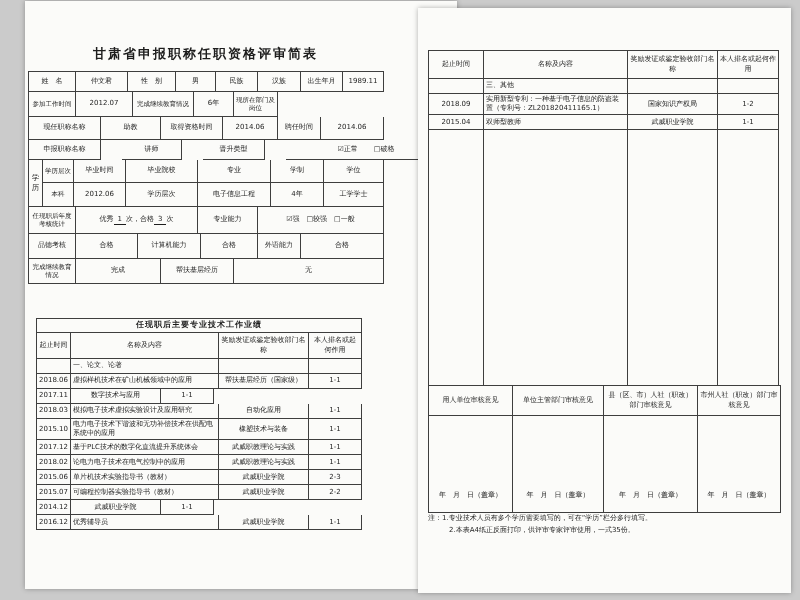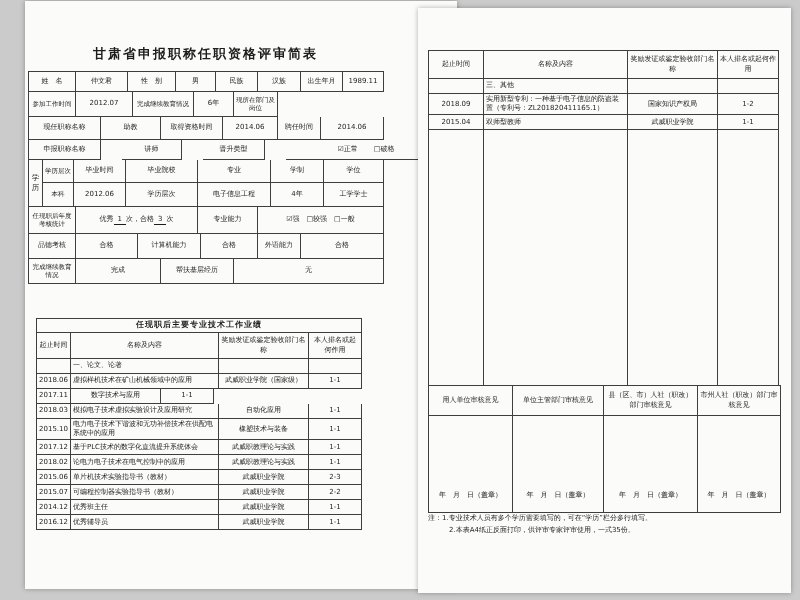--- a/index.html
+++ b/index.html
@@ -152,21 +152,21 @@
 
     <div class="row">
           <div class="c" style="width:34px; min-height:15px;"></div>
           <div class="c al" style="width:148px; min-height:15px;">一、论文、论著</div>
           <div class="c" style="width:90px; min-height:15px;"></div>
           <div class="c" style="width:53px; min-height:15px;"></div>
         </div>
         <div class="row">
           <div class="c" style="width:34px; min-height:15px;">2018.06</div>
           <div class="c al" style="width:148px; min-height:15px;">虚拟样机技术在矿山机械领域中的应用</div>
-          <div class="c" style="width:90px; min-height:15px;">武威职业学院（国家级）</div>
+          <div class="c" style="width:90px; min-height:15px;">帮扶基层经历（国家级）</div>
           <div class="c" style="width:53px; min-height:15px;">1-1</div>
         </div>
         <div class="row">
           <div class="c" style="width:34px; min-height:15px;">2017.11</div>
           <div class="c" style="width:90px; min-height:15px;">数字技术与应用</div>
           <div class="c" style="width:53px; min-height:15px;">1-1</div>
         </div>
         <div class="row">
           <div class="c" style="width:34px; min-height:15px;">2018.03</div>
           <div class="c al" style="width:148px; min-height:15px;">模拟电子技术虚拟实验设计及应用研究</div>
@@ -198,21 +198,20 @@
           <div class="c" style="width:53px; min-height:15px;">2-3</div>
         </div>
         <div class="row">
           <div class="c" style="width:34px; min-height:15px;">2015.07</div>
           <div class="c al" style="width:148px; min-height:15px;">可编程控制器实验指导书（教材）</div>
           <div class="c" style="width:90px; min-height:15px;">武威职业学院</div>
           <div class="c" style="width:53px; min-height:15px;">2-2</div>
         </div>
         <div class="row">
           <div class="c" style="width:34px; min-height:15px;">2014.12</div>
-          <div class="c al" style="width:148px; min-height:15px;">优秀班主任</div>
           <div class="c" style="width:90px; min-height:15px;">武威职业学院</div>
           <div class="c" style="width:53px; min-height:15px;">1-1</div>
         </div>
         <div class="row">
           <div class="c" style="width:34px; min-height:15px;">2016.12</div>
           <div class="c al" style="width:148px; min-height:15px;">优秀辅导员</div>
           <div class="c" style="width:90px; min-height:15px;">武威职业学院</div>
           <div class="c" style="width:53px; min-height:15px;">1-1</div>
         </div>
       </div>

